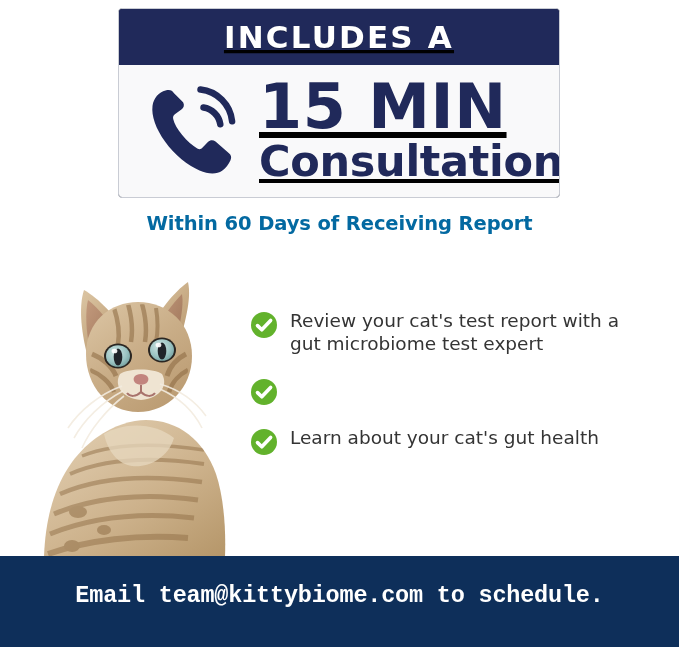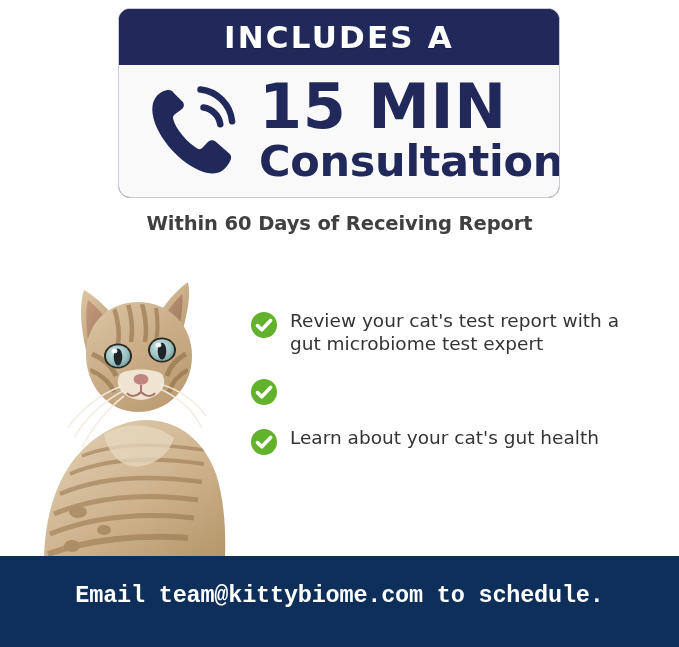--- a/index.html
+++ b/index.html
@@ -16,25 +16,26 @@
     background: #ffffff;
   }
 
   
   #promo-card {
     position: absolute;
     left: 118px;
     top: 8px;
     width: 442px;
     height: 190px;
-    border-radius: 12px;
+    border-radius: 4px;
     background: #0f172a;
     border: 1px solid #c9ccd4;
     box-sizing: border-box;
     overflow: hidden;
+    text-decoration: underline;
   }
   #promo-header {
     height: 56px;
     background: #20295a;
     display: flex;
     align-items: center;
     justify-content: center;
   }
   #promo-header-text {
     color: #ffffff;
@@ -89,21 +90,21 @@
     white-space: nowrap;
   }
 
   
   #promo-subtitle {
     position: absolute;
     left: 0;
     top: 212px;
     width: 679px;
     text-align: center;
-    color: #404040;
+    color: #0369a1;
     font-size: 19.5px;
     font-weight: bold;
     font-family: "DejaVu Sans", sans-serif;
     letter-spacing: -0.1px;
   }
 
   
   #cat-photo {
     position: absolute;
     left: 28px;

